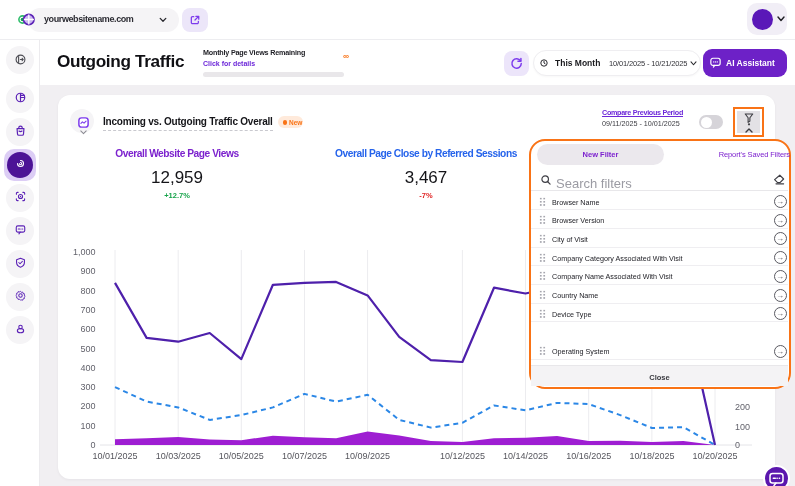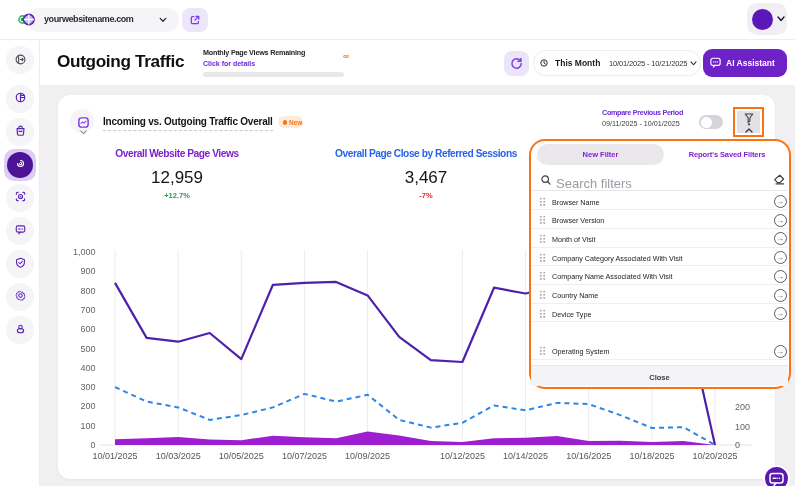--- a/index.html
+++ b/index.html
@@ -31,35 +31,35 @@
 #rp-dates { position:absolute; left:609px; top:58.5px; font-size:7.5px; color:#323238; z-index:7; letter-spacing:-0.15px; }
 #aibtn { position:absolute; left:703px; top:49px; width:84px; height:28px; background:#6d21c7; border-radius:9px; z-index:6; }
 #aibtn span { position:absolute; left:23px; top:9px; font-size:8.5px; font-weight:bold; color:#fff; }
 
 #card { position:absolute; left:58px; top:95px; width:717px; height:384px; background:#fff; border-radius:12px; box-shadow:0 1px 3px rgba(20,10,40,0.05); z-index:2; }
 #ctitle { position:absolute; left:103px; top:115.5px; font-size:10px; font-weight:bold; color:#141418; border-bottom:1px dashed #c9c9cf; padding-bottom:3px; z-index:3; letter-spacing:-0.22px;text-align:right; }
 #newbadge { position:absolute; left:278px; top:116px; width:25px; height:12px; background:#ffeadb; border-radius:6px; z-index:3; }
 #newbadge i { position:absolute; left:4.5px; top:4px; width:4.5px; height:4.5px; border-radius:50%; background:#f97316; }
 #newbadge b { position:absolute; left:11px; top:3px; font-size:6.5px; font-style:normal; font-weight:bold; color:#f97316; }
 
-#cmp1 { position:absolute; left:602px; top:108px; font-size:7.2px; font-weight:bold; color:#6d28d9; z-index:3; letter-spacing:-0.3px; }
+#cmp1 { position:absolute; left:602px; top:108px; font-size:7.2px; font-weight:bold; color:#6d28d9; z-index:3; letter-spacing:-0.3px;text-decoration:underline; }
 #cmp2 { position:absolute; left:602px; top:118.5px; font-size:7.2px; color:#3c3c42; z-index:3; }
 #toggle { position:absolute; left:699px; top:115px; width:24px; height:14px; background:#d6d4d9; border-radius:7px; z-index:3; }
 #toggle i { position:absolute; left:1.5px; top:1.5px; width:11px; height:11px; border-radius:50%; background:#fff; }
 #filterbox { position:absolute; left:733px; top:107px; width:31px; height:30px; border:2.5px solid #f97316; background:#fff; z-index:3; }
 #filterbox i { position:absolute; left:1.5px; top:1.5px; width:23px; height:22px; background:#e3e1e5; display:block; }
 
 .statlabel { position:absolute; top:147.5px; font-size:10.2px; font-weight:bold; z-index:3; width:300px; text-align:center; letter-spacing:-0.45px; }
 .statnum { position:absolute; top:168px; font-size:17px; font-weight:normal; color:#141418; z-index:3; width:300px; text-align:center; }
 .statpct { position:absolute; top:190.5px; font-size:7.5px; font-weight:bold; z-index:3; width:300px; text-align:center; }
 
 #fpanel { position:absolute; left:529px; top:139px; width:262px; height:250px; background:#fff; border:2.5px solid #f97316; border-radius:16px; z-index:10; }
 #ftab1 { position:absolute; left:6px; top:3px; width:127px; height:21px; background:#ebe8ed; border-radius:11px; }
 #ftab1 span { position:absolute; width:127px; text-align:center; top:6px; font-size:7.5px; font-weight:bold; color:#7d22cf; }
-#ftab2 { position:absolute; left:133px; top:9px; width:126px; text-align:center; font-size:7.5px; font-weight:bold; color:#7d22cf; letter-spacing:-0.1px; }
+#ftab2 { position:absolute; left:133px; top:9px; width:126px; text-align:right; font-size:7.5px; font-weight:normal; color:#7d22cf; letter-spacing:-0.1px; }
 #fsearch { position:absolute; left:0px; top:27px; width:257px; height:23px; border-bottom:1px solid #e8e7ea; }
 #fsearch span { position:absolute; left:25px; top:8px; font-size:13px; color:#9b9ba3; }
 .frow { position:absolute; left:0; width:257px; height:18.7px; border-bottom:1px solid #efeef1; }
 .frow span { position:absolute; left:21px; top:6px; font-size:7.2px; color:#222228; }
 .frow::before { content:""; position:absolute; left:8px; top:5px; width:7px; height:9px; background-image:radial-gradient(circle, #a6a6ae 0.9px, rgba(0,0,0,0) 1.1px); background-size:3.5px 3.2px; }
 .frow::after { content:"\2192"; position:absolute; right:1.5px; top:3.6px; width:11px; height:11px; border:1px solid #5a5a62; border-radius:50%; font-size:8px; line-height:11px; text-align:center; color:#5a5a62; }
 #fclose { position:absolute; left:0; top:224px; width:257px; height:21px; background:#f4f3f5; border-top:1px solid #e8e7ea; text-align:center; font-size:7.5px; font-weight:bold; color:#3a3a40; }
 #fclose span { position:relative; top:7px; }
 
 #chatfab { position:absolute; left:763px; top:465px; width:27px; height:27px; border-radius:50%; background:#5b17ae; border:2px solid #fff; z-index:30; }
@@ -279,21 +279,21 @@
    <path d="M3 9.8 h7.6" stroke="#3f3f46" stroke-width="1.2" stroke-linecap="round"></path>
   </svg>
  </div>
  <div class="frow" style="top:50.5px">
       <span>Browser Name</span>
     </div>
  <div class="frow" style="top:69.2px">
       <span>Browser Version</span>
     </div>
  <div class="frow" style="top:87.9px">
-      <span>Month of Visit</span>
+      <span>City of Visit</span>
     </div>
  <div class="frow" style="top:106.6px">
       <span>Company Category Associated With Visit</span>
     </div>
  <div class="frow" style="top:125.3px">
       <span>Company Name Associated With Visit</span>
     </div>
  <div class="frow" style="top:144px">
       <span>Country Name</span>
     </div>

